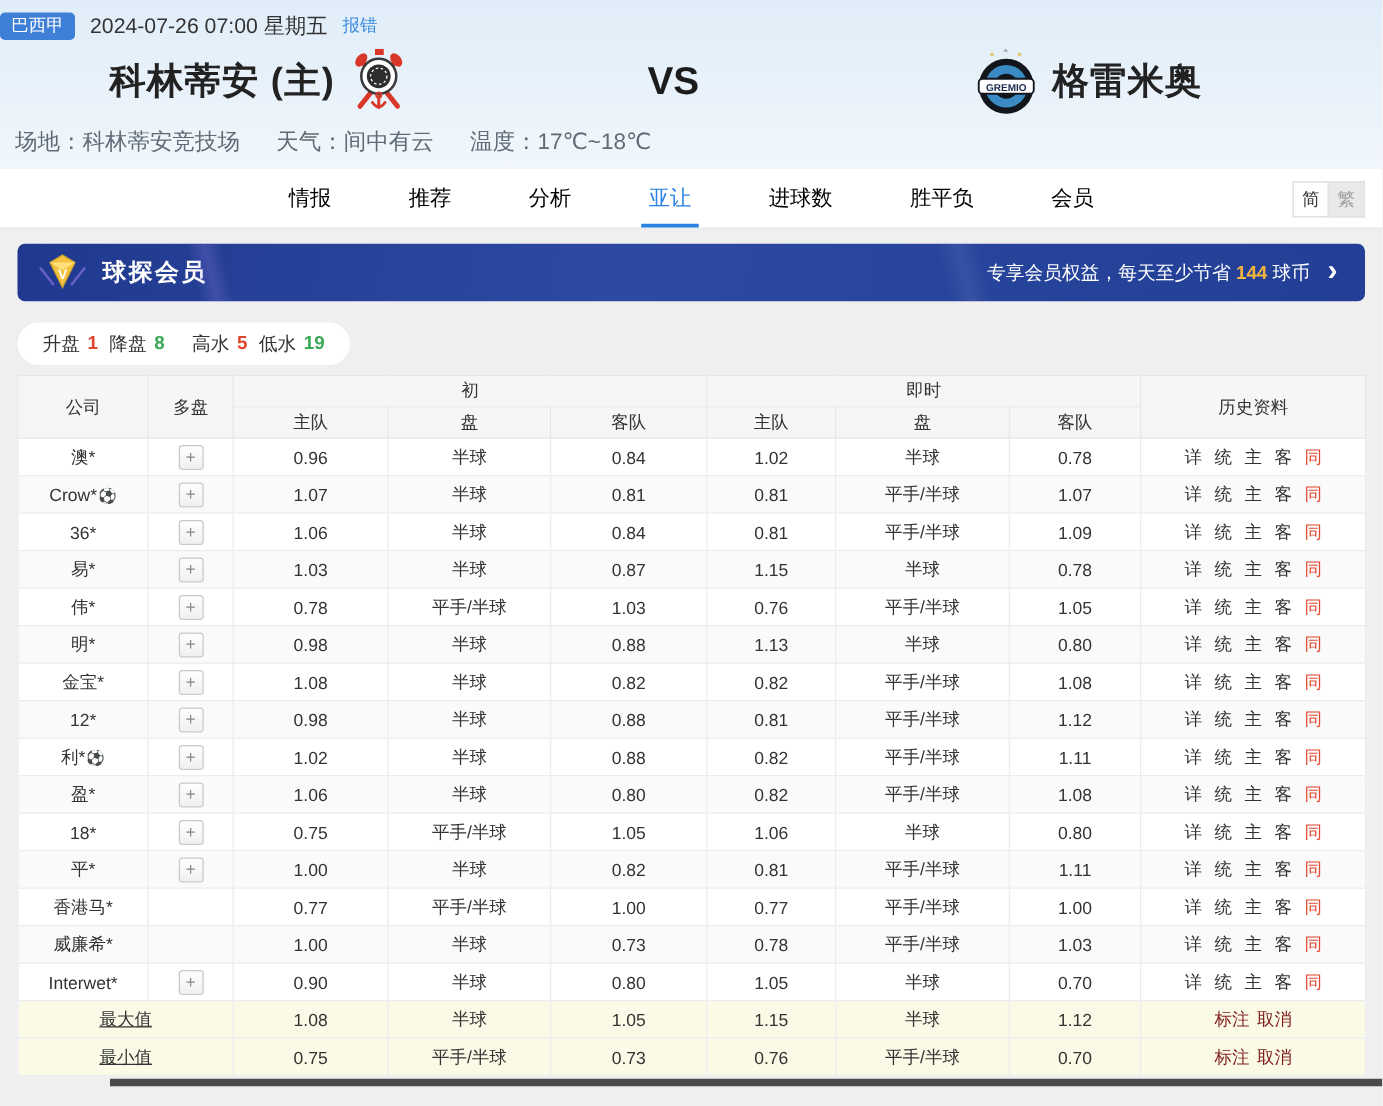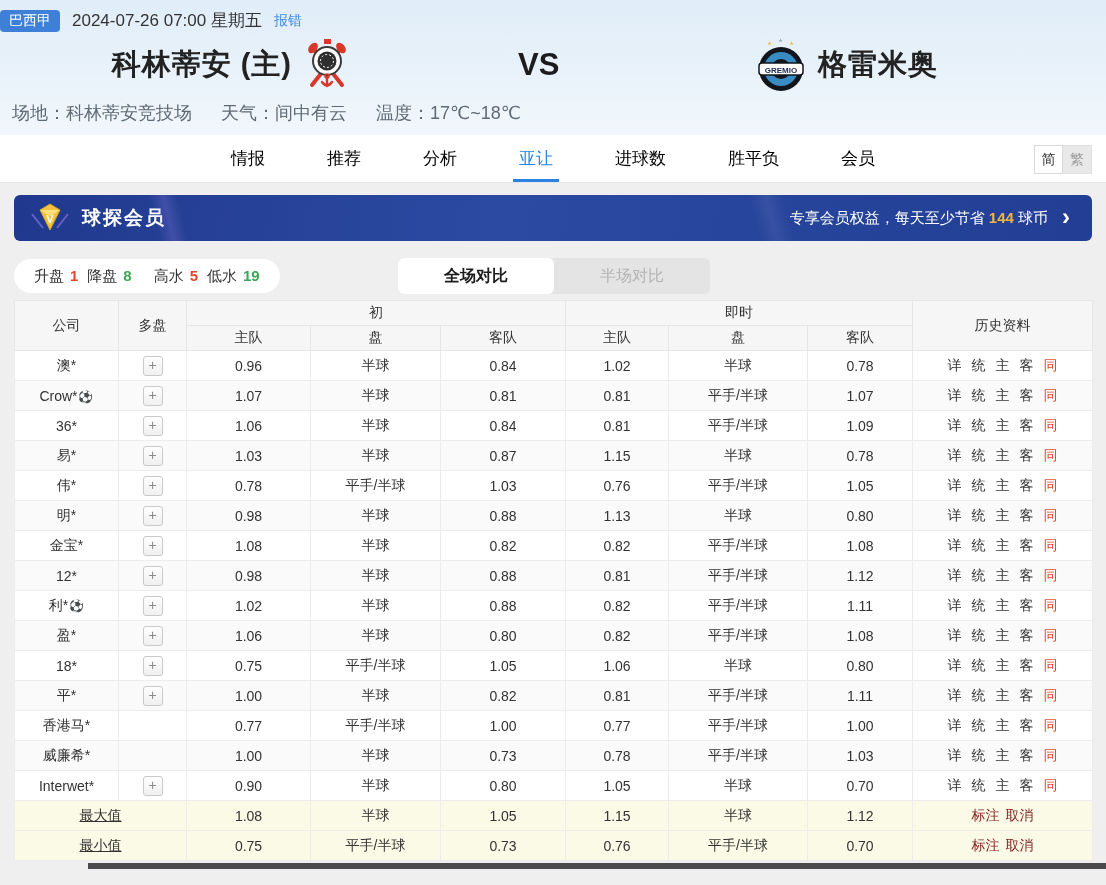--- a/index.html
+++ b/index.html
@@ -15,21 +15,21 @@
     height:135px;
     background:linear-gradient(180deg,#e0edf8 0%,#e9f2fa 55%,#f1f7fc 100%);
     position:relative;
   }
   .match-top { display:flex; justify-content:flex-start; align-items:center; gap:12px; padding-top:9px; height:32px; }
   .league-badge {
     background:#3e7fd7; color:#fff; font-size:14px; padding:2px 9px; border-radius:4px; cursor:pointer;
   }
   .match-date { font-size:17px; color:#333; }
   .report-error { color:#3d8be0; font-size:14px; cursor:pointer; text-decoration:none; }
-  .teams-row { display:flex; align-items:center; margin-top:4px; height:58px; }
+  .teams-row { display:flex; align-items:center; margin-top:4px; height:58px;gap:24px; }
   .team { display:flex; align-items:center; gap:12px; flex:1; }
   .team.home { justify-content:flex-end; padding-right:168px; }
   .team.away { justify-content:flex-start; padding-left:168px; }
   .team-name { font-size:29px; font-weight:bold; color:#222; letter-spacing:1px; }
   .vs { font-size:31px; font-weight:bold; color:#1c1c1c; width:70px; text-align:left; }
   .team-logo { display:inline-block; line-height:0; }
   .match-info { text-align:left; margin-top:7px; color:#5f6b76; font-size:18px; }
   .match-info span { margin:0 12px; }
 
   
@@ -57,21 +57,21 @@
   .vip-banner::before { content:""; position:absolute; left:110px; top:-20px; width:90px; height:90px;
     background:linear-gradient(60deg,transparent 40%,rgba(140,120,220,.28) 50%,transparent 60%); transform:skewX(-18deg); }
   .vip-banner::after { content:""; position:absolute; right:240px; top:-20px; width:160px; height:90px;
     background:linear-gradient(60deg,transparent 42%,rgba(255,255,255,.07) 50%,transparent 58%); transform:skewX(-18deg); }
   .vip-left { display:flex; align-items:center; gap:12px; }
   .vip-title { color:#fff; font-size:19px; font-weight:bold; letter-spacing:2px; }
   .vip-right { display:flex; align-items:center; gap:14px; color:#fff; font-size:15px; }
   .vip-amount { color:#f5b63f; font-weight:bold; }
   .vip-arrow { font-size:24px; line-height:1; color:#fff; font-weight:bold; margin-top:-3px; }
 
-  .filter-row { display:flex; align-items:center; margin-bottom:6px; height:36px; position:relative; }
+  .filter-row { display:flex; margin-bottom:6px; height:36px; position:relative; }
   .filter-pill { background:#fff; border-radius:18px; height:34px; display:flex; align-items:center;
     padding:0 20px; gap:9px; font-size:15px; color:#333; }
   .filter-item { display:flex; gap:6px; }
   .filter-item.gap-left { margin-left:13px; }
   .filter-value { font-weight:bold; }
   .scope-tabs { position:absolute; left:384px; top:0; display:flex; background:#e4e4e4; border-radius:6px; overflow:hidden; }
   .scope-tab { width:156px; height:36px; display:flex; align-items:center; justify-content:center;
     font-size:16px; cursor:pointer; color:#b3b3b3; }
   .scope-tab.active { background:#fff; color:#1c1c1c; font-weight:bold; border-radius:6px; }
 
@@ -202,24 +202,20 @@
           </span>
           <span class="filter-item gap-left">
             <span>高水</span>
             <span class="filter-value" style="color: rgb(225, 70, 47);">5</span>
           </span>
           <span class="filter-item">
             <span>低水</span>
             <span class="filter-value" style="color: rgb(58, 168, 86);">19</span>
           </span>
         </div>
-      <div class="scope-tabs">
-        <div class="scope-tab active">全场对比</div>
-        <div class="scope-tab">半场对比</div>
-      </div>
     </div>
 
     <table class="odds-table">
       <colgroup>
         <col style="width:104px">
           <col style="width:68px">
         <col style="width:124px">
           <col style="width:130px">
           <col style="width:125px">
         <col style="width:103px">

